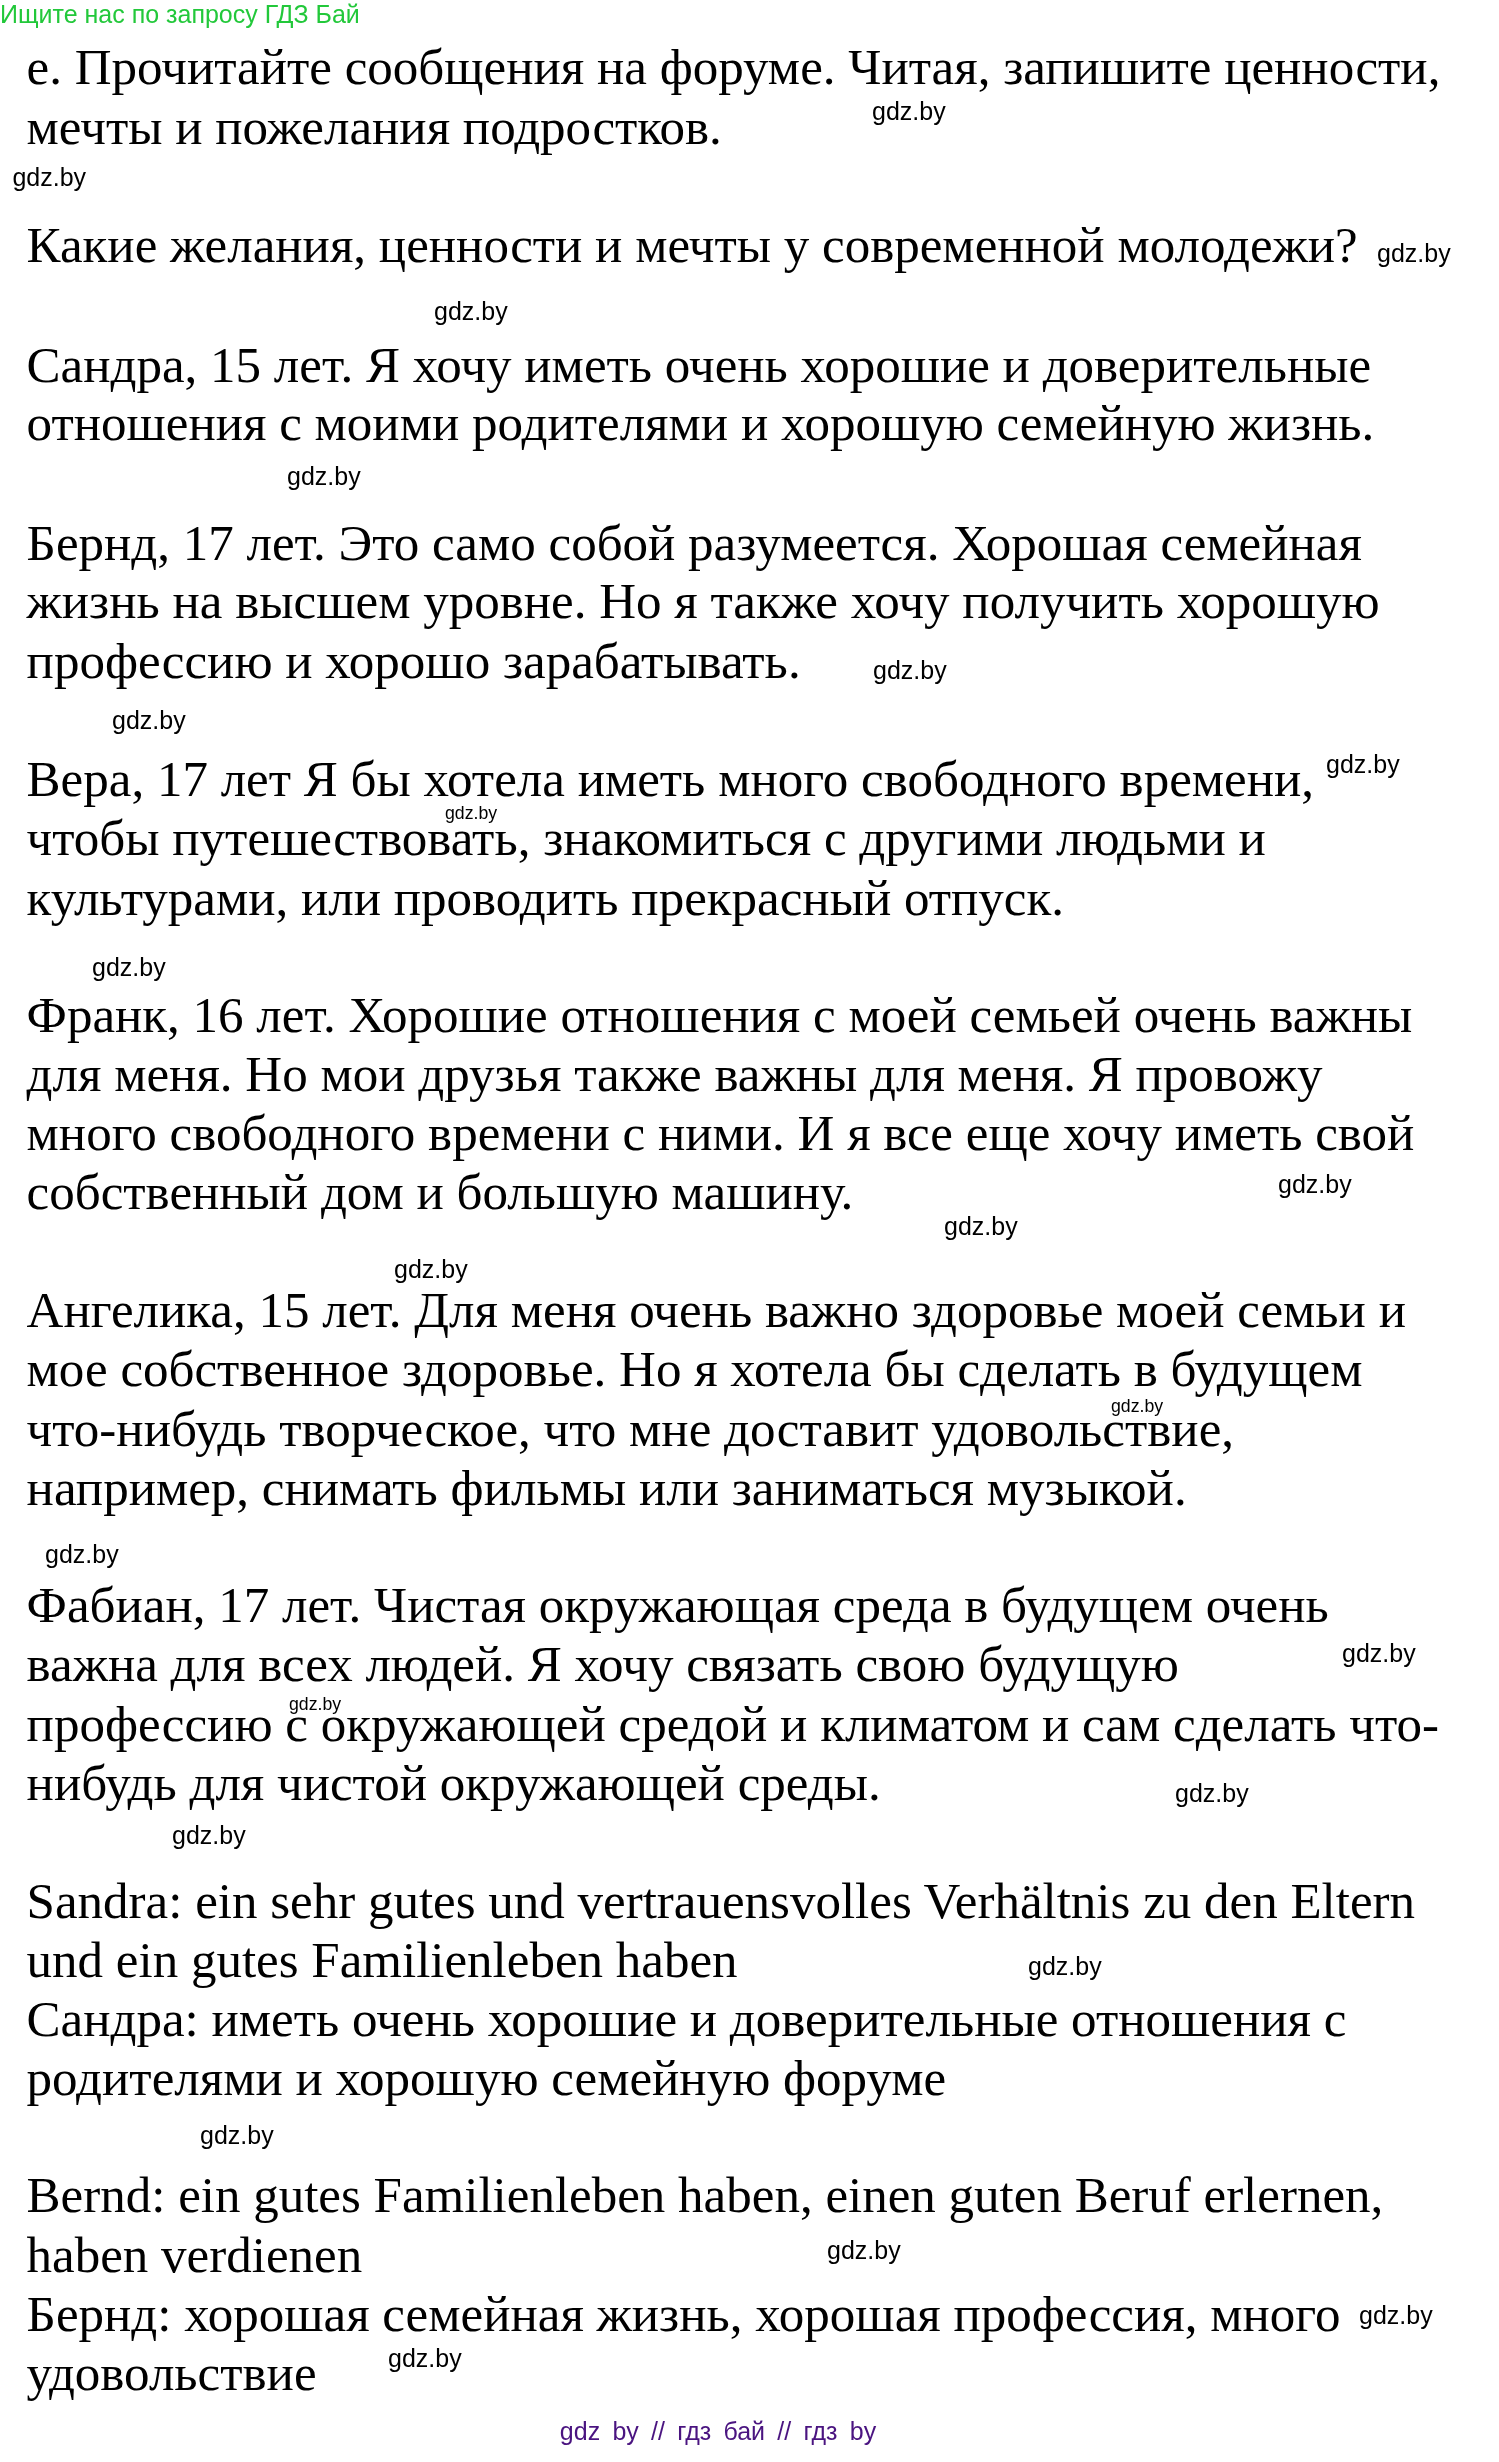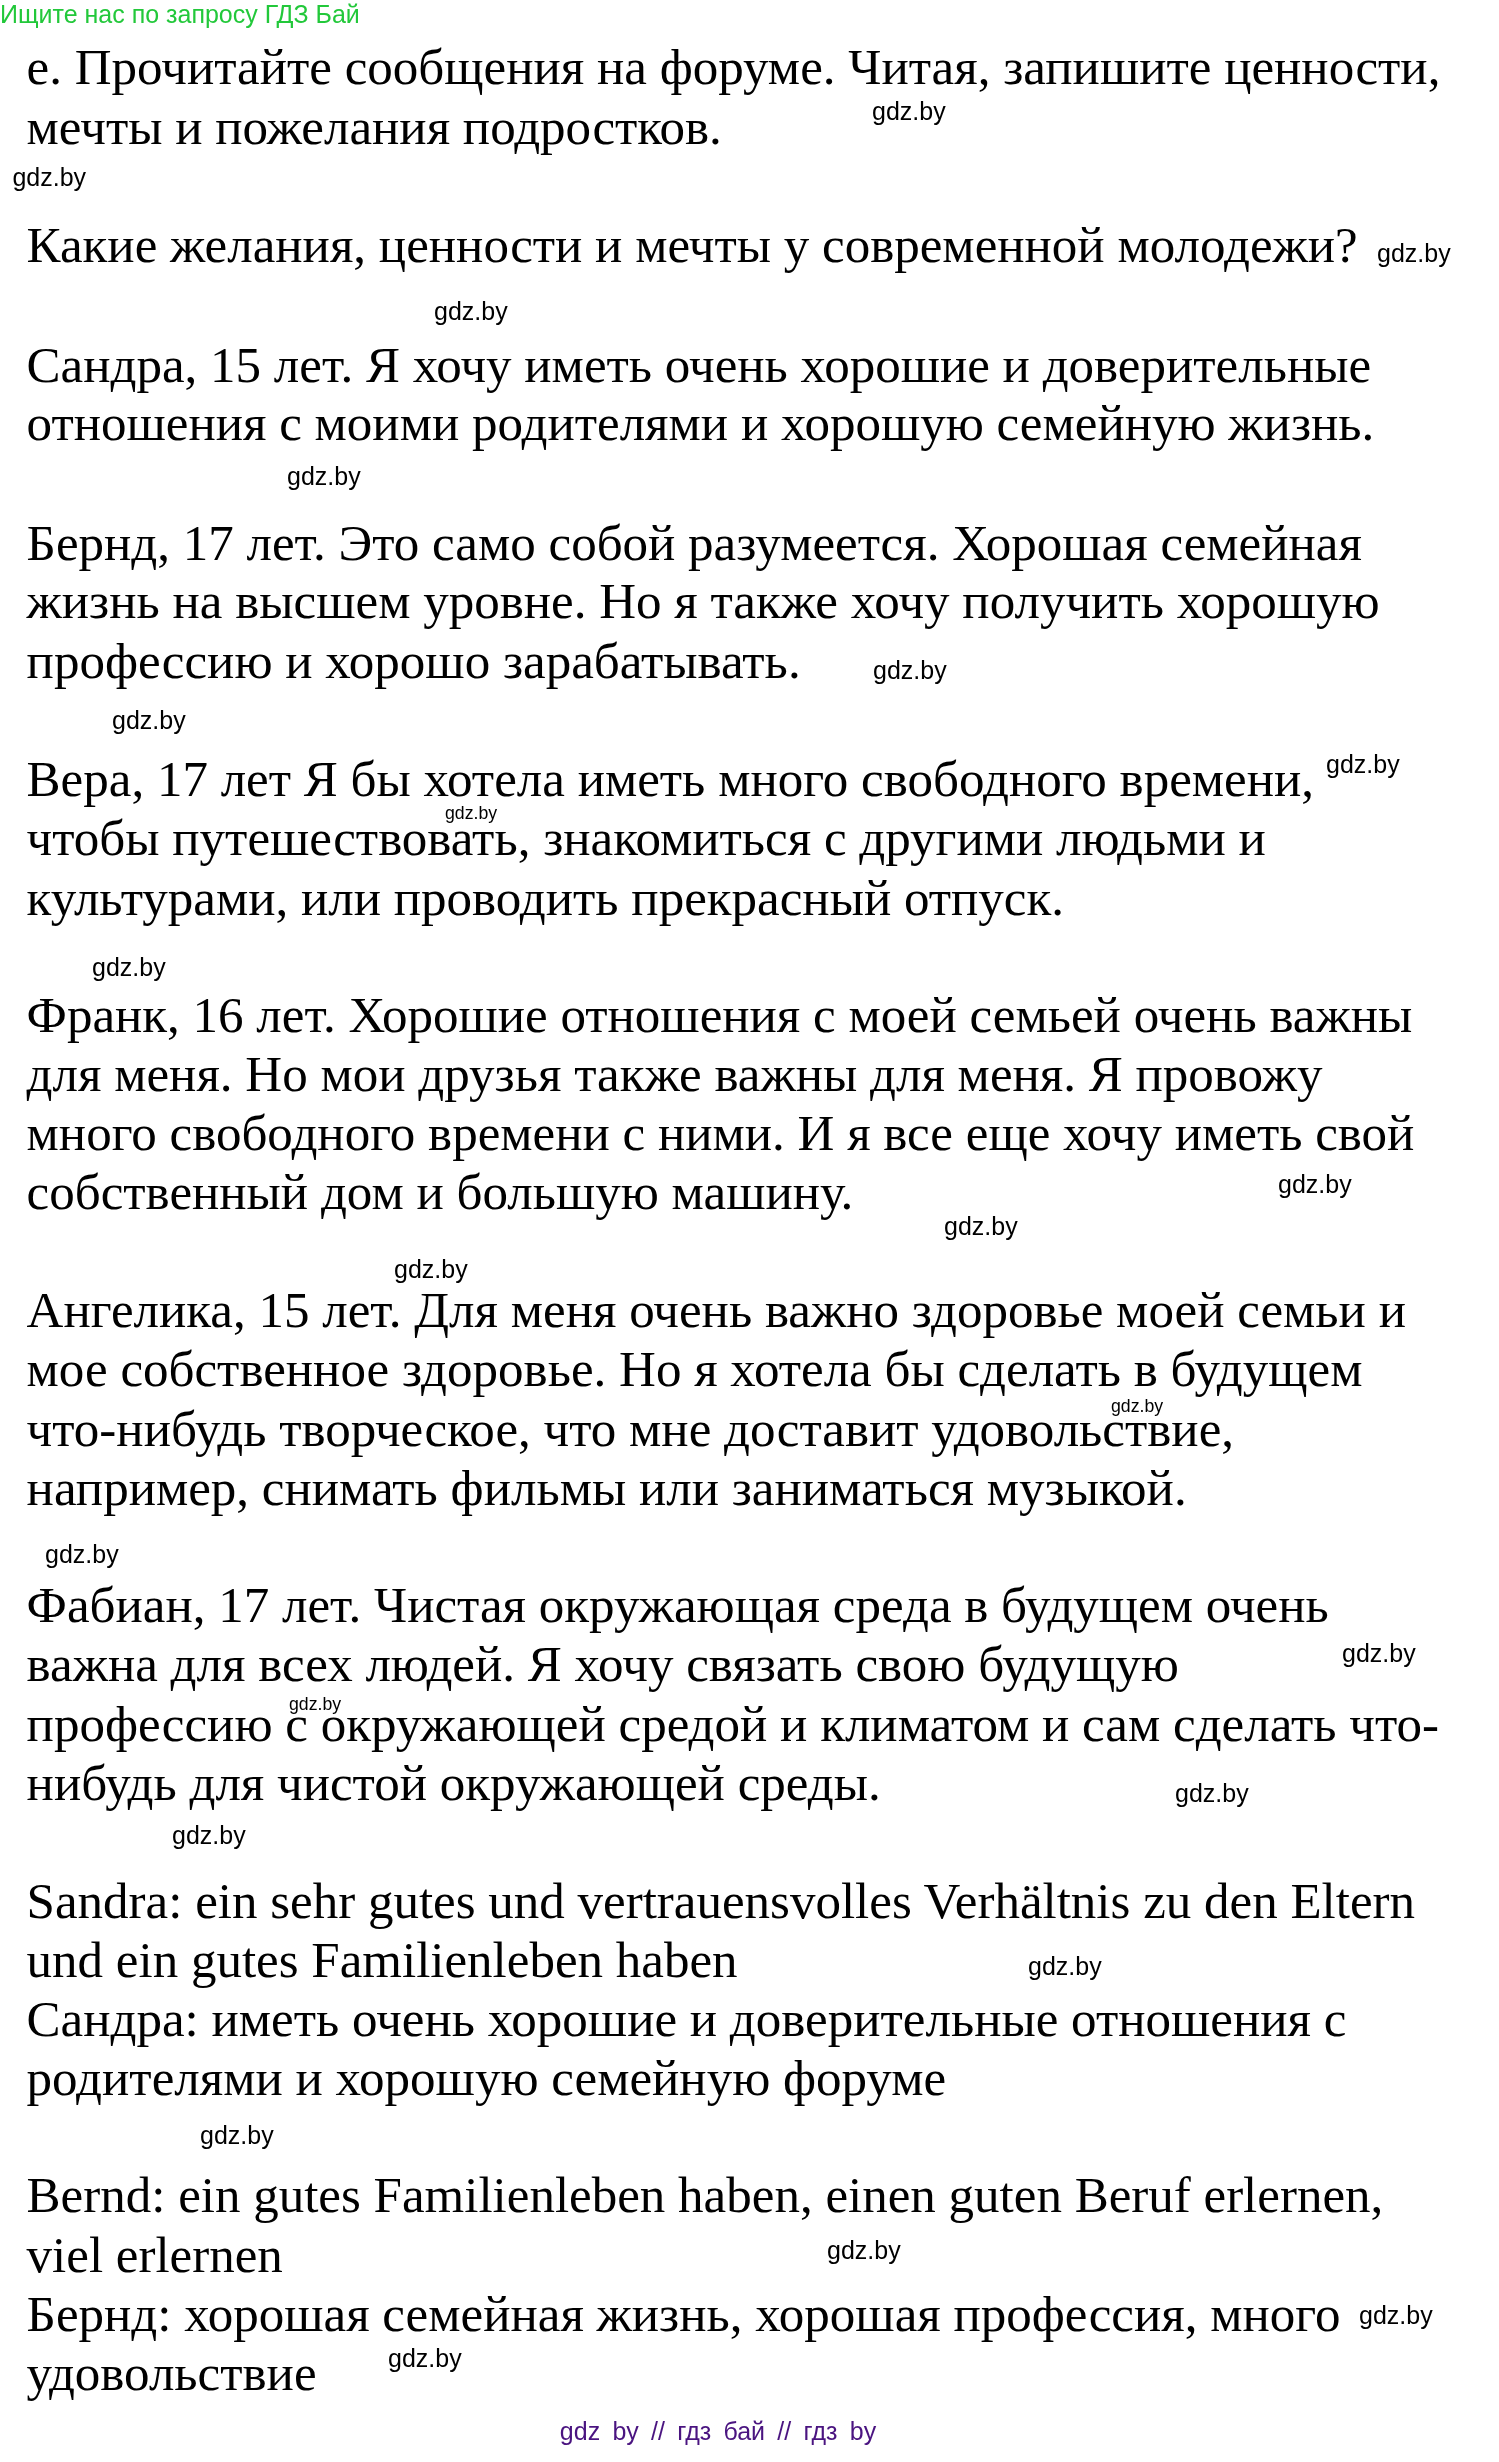--- a/index.html
+++ b/index.html
@@ -82,21 +82,21 @@
 <div class="wm" style="left:172px;top:1823px">gdz.by</div>
 
 <div class="ln" style="top:1876px">Sandra: ein sehr gutes und vertrauensvolles Verhältnis zu den Eltern</div>
 <div class="ln" style="top:1935px">und ein gutes Familienleben haben</div>
 <div class="wm" style="left:1028px;top:1954px">gdz.by</div>
 <div class="ln" style="top:1994px">Сандра: иметь очень хорошие и доверительные отношения с</div>
 <div class="ln" style="top:2053px">родителями и хорошую семейную форуме</div>
 <div class="wm" style="left:200px;top:2123px">gdz.by</div>
 
 <div class="ln" style="top:2170px">Bernd: ein gutes Familienleben haben, einen guten Beruf erlernen,</div>
-<div class="ln" style="top:2230px">viel erlernen</div>
+<div class="ln" style="top:2230px">haben verdienen</div>
 <div class="wm" style="left:827px;top:2238px">gdz.by</div>
 <div class="ln" style="top:2289px">Бернд: хорошая семейная жизнь, хорошая профессия, много</div>
 <div class="wm" style="left:1359px;top:2303px">gdz.by</div>
 <div class="wm" style="left:388px;top:2346px">gdz.by</div>
 <div class="ln" style="top:2348px">удовольствие</div>
 
 <div class="ftr">gdz by  //  гдз бай  //  гдз by</div>
 
 
 </body></html>

